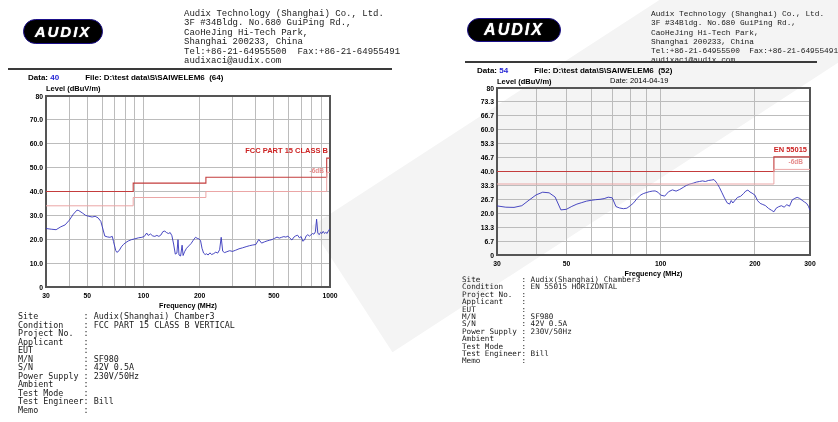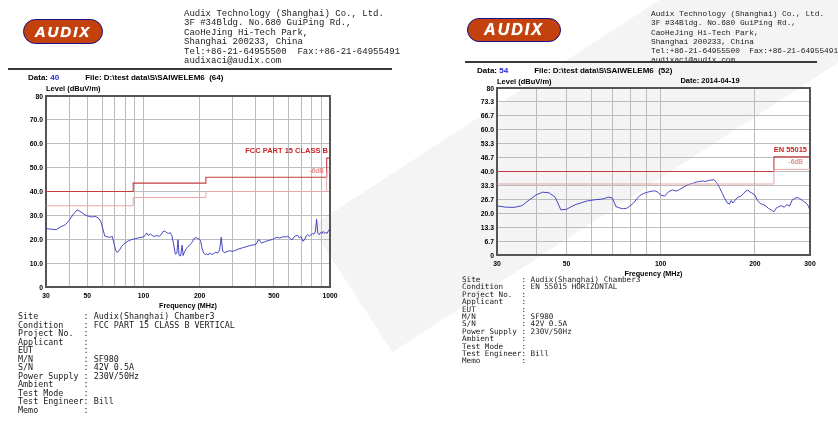--- a/index.html
+++ b/index.html
@@ -6,21 +6,21 @@
   html,body { width:838px; height:422px; background:#ffffff; overflow:hidden;
               font-family:"Liberation Sans", sans-serif; }
   .page { position:relative; width:838px; height:422px; background:#fff; }
   .page::before { 
     content:""; position:absolute; left:300px; top:40px; width:640px; height:150px;
     background:#f4f4f4; transform:rotate(-33deg); transform-origin:center; z-index:0;
   }
   .panel { position:absolute; top:0; width:419px; height:422px; z-index:1; }
   .p0 { left:0; } .p1 { left:419px; }
 
-  .logo { position:absolute; background:#c2410c; border:1px solid #1b0f8a;
+  .logo { position:absolute; background:#000000; border:1px solid #1b0f8a;
           border-radius:14px; color:#fff; font-weight:bold; font-style:italic;
           display:flex; align-items:center; justify-content:center;
           letter-spacing:2px; text-shadow:0 0 1px #fff; }
   .p0 .logo { left:23px; top:19px; width:80px; height:25px; font-size:15px; }
   .p1 .logo { left:48px; top:18px; width:94px; height:24px; font-size:16px; }
 
   .addr { position:absolute; font-family:Liberation Mono, monospace;
           color:#1a1a1a; white-space:pre; }
   .p0 .addr { left:184px; top:10px; font-size:9px;   line-height:9.4px; }
   .p1 .addr { left:232px; top:10px; font-size:7.8px; line-height:9.3px; }
@@ -32,22 +32,22 @@
   .dataline { position:absolute; font-size:8px; font-weight:bold; color:#000; white-space:pre; }
   .p0 .dataline { left:28px; top:73px; }
   .p1 .dataline { left:58px; top:66px; }
   .data-val { color:#2525d5; }
   .file { margin-left:26px; }
 
   .level-label { position:absolute; font-size:7.5px; font-weight:bold; color:#000; }
   .p0 .level-label { left:46px; top:84px; }
   .p1 .level-label { left:78px; top:77px; }
 
-  .date { position:absolute; font-size:7.5px; font-weight:bold; color:#000;
-          width:200px; text-align:center; }
+  .date { position:absolute; font-size:7.5px; font-weight:normal; color:#000;
+          width:200px; text-align:left; }
   .p0 .date { left:130px; top:84px; }
   .p1 .date { left:191px; top:76px; }
 
   svg.chart { position:absolute; left:0; }
   .p0 svg.chart { top:92px; }
   .p1 svg.chart { top:84px; }
 
   .info { position:absolute; font-family:"DejaVu Sans Mono", monospace;
           color:#1a1a1a; white-space:pre; }
   .p0 .info { left:18px; top:312px; font-size:8.4px; line-height:8.5px; }

